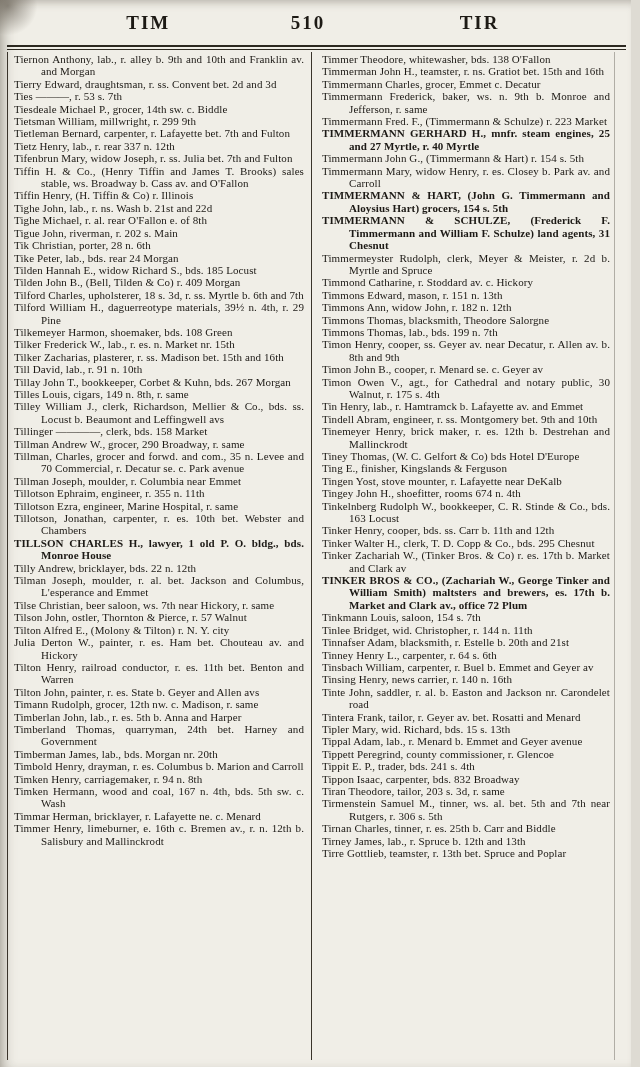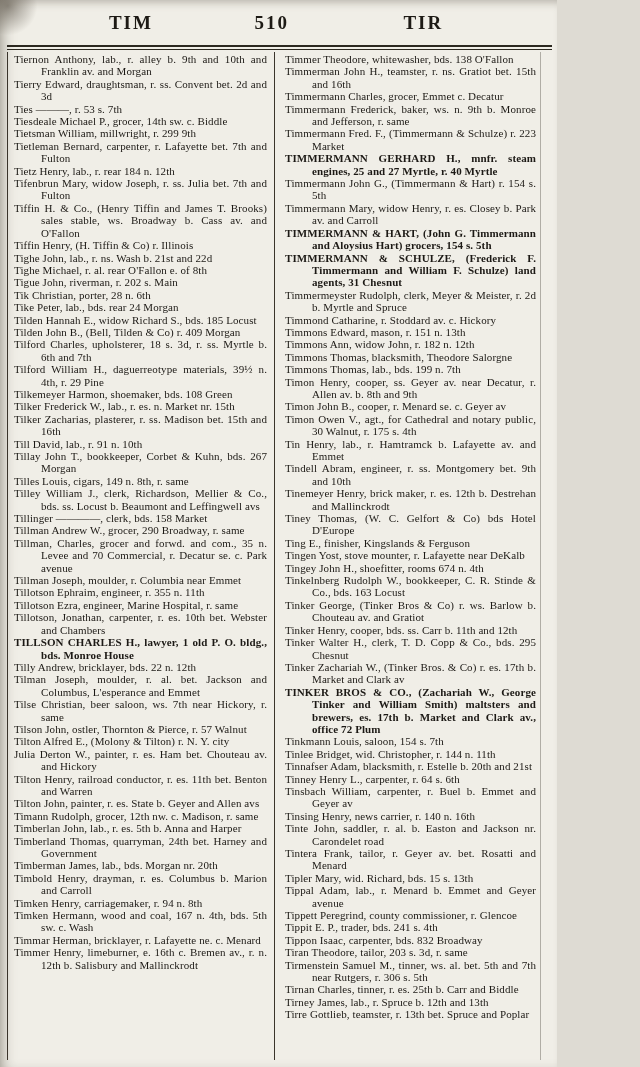--- a/index.html
+++ b/index.html
@@ -4,21 +4,21 @@
 <style>
   html,body{margin:0;padding:0;}
   body{
     width:640px;height:1067px;
     background:#dedbd3;
     font-family:"Liberation Serif","DejaVu Serif",serif;
     overflow:hidden;
   }
   .page{
     position:relative;
-    width:557px;height:1067px;
+    width:631px;height:1067px;
     background:#f0eee7;
     box-shadow:inset 10px 0 14px -8px rgba(95,88,74,.55), inset 0 8px 10px -6px rgba(95,88,74,.35);
     box-sizing:border-box;
   }
   .page::before{ 
     content:"";position:absolute;left:-6px;top:-8px;width:46px;height:46px;
     background:radial-gradient(circle at 30% 30%, rgba(70,62,50,.55), rgba(70,62,50,0) 65%);
     pointer-events:none;
   }
   .header{
@@ -73,21 +73,21 @@
   </div>
   <div class="rule"></div>
   <div class="content">
     <div class="col">
         <div class="entry">Tiernon Anthony, lab., r. alley b. 9th and 10th and Franklin av. and Morgan</div>
         <div class="entry">Tierry Edward, draughtsman, r. ss. Convent bet. 2d and 3d</div>
         <div class="entry">Ties ———, r. 53 s. 7th</div>
         <div class="entry">Tiesdeale Michael P., grocer, 14th sw. c. Biddle</div>
         <div class="entry">Tietsman William, millwright, r. 299 9th</div>
         <div class="entry">Tietleman Bernard, carpenter, r. Lafayette bet. 7th and Fulton</div>
-        <div class="entry">Tietz Henry, lab., r. rear 184 n. 12th</div>
+        <div class="entry">Tietz Henry, lab., r. rear 337 n. 12th</div>
         <div class="entry">Tifenbrun Mary, widow Joseph, r. ss. Julia bet. 7th and Fulton</div>
         <div class="entry">Tiffin H. &amp; Co., (Henry Tiffin and James T. Brooks) sales stable, ws. Broadway b. Cass av. and O'Fallon</div>
         <div class="entry">Tiffin Henry, (H. Tiffin &amp; Co) r. Illinois</div>
         <div class="entry">Tighe John, lab., r. ns. Wash b. 21st and 22d</div>
         <div class="entry">Tighe Michael, r. al. rear O'Fallon e. of 8th</div>
         <div class="entry">Tigue John, riverman, r. 202 s. Main</div>
         <div class="entry">Tik Christian, porter, 28 n. 6th</div>
         <div class="entry">Tike Peter, lab., bds. rear 24 Morgan</div>
         <div class="entry">Tilden Hannah E., widow Richard S., bds. 185 Locust</div>
         <div class="entry">Tilden John B., (Bell, Tilden &amp; Co) r. 409 Morgan</div>
@@ -147,21 +147,20 @@
         <div class="entry">Timon John B., cooper, r. Menard se. c. Geyer av</div>
         <div class="entry">Timon Owen V., agt., for Cathedral and notary public, 30 Walnut, r. 175 s. 4th</div>
         <div class="entry">Tin Henry, lab., r. Hamtramck b. Lafayette av. and Emmet</div>
         <div class="entry">Tindell Abram, engineer, r. ss. Montgomery bet. 9th and 10th</div>
         <div class="entry">Tinemeyer Henry, brick maker, r. es. 12th b. Destrehan and Mallinckrodt</div>
         <div class="entry">Tiney Thomas, (W. C. Gelfort &amp; Co) bds Hotel D'Europe</div>
         <div class="entry">Ting E., finisher, Kingslands &amp; Ferguson</div>
         <div class="entry">Tingen Yost, stove mounter, r. Lafayette near DeKalb</div>
         <div class="entry">Tingey John H., shoefitter, rooms 674 n. 4th</div>
         <div class="entry">Tinkelnberg Rudolph W., bookkeeper, C. R. Stinde &amp; Co., bds. 163 Locust</div>
-        <div class="entry">Tinker George, (Tinker Bros &amp; Co) r. ws. Barlow b. Chouteau av. and Gratiot</div>
         <div class="entry">Tinker Henry, cooper, bds. ss. Carr b. 11th and 12th</div>
         <div class="entry">Tinker Walter H., clerk, T. D. Copp &amp; Co., bds. 295 Chesnut</div>
         <div class="entry">Tinker Zachariah W., (Tinker Bros. &amp; Co) r. es. 17th b. Market and Clark av</div>
         <div class="entry bold">TINKER BROS &amp; CO., (Zachariah W., George Tinker and William Smith) maltsters and brewers, es. 17th b. Market and Clark av., office 72 Plum</div>
         <div class="entry">Tinkmann Louis, saloon, 154 s. 7th</div>
         <div class="entry">Tinlee Bridget, wid. Christopher, r. 144 n. 11th</div>
         <div class="entry">Tinnafser Adam, blacksmith, r. Estelle b. 20th and 21st</div>
         <div class="entry">Tinney Henry L., carpenter, r. 64 s. 6th</div>
         <div class="entry">Tinsbach William, carpenter, r. Buel b. Emmet and Geyer av</div>
         <div class="entry">Tinsing Henry, news carrier, r. 140 n. 16th</div>

